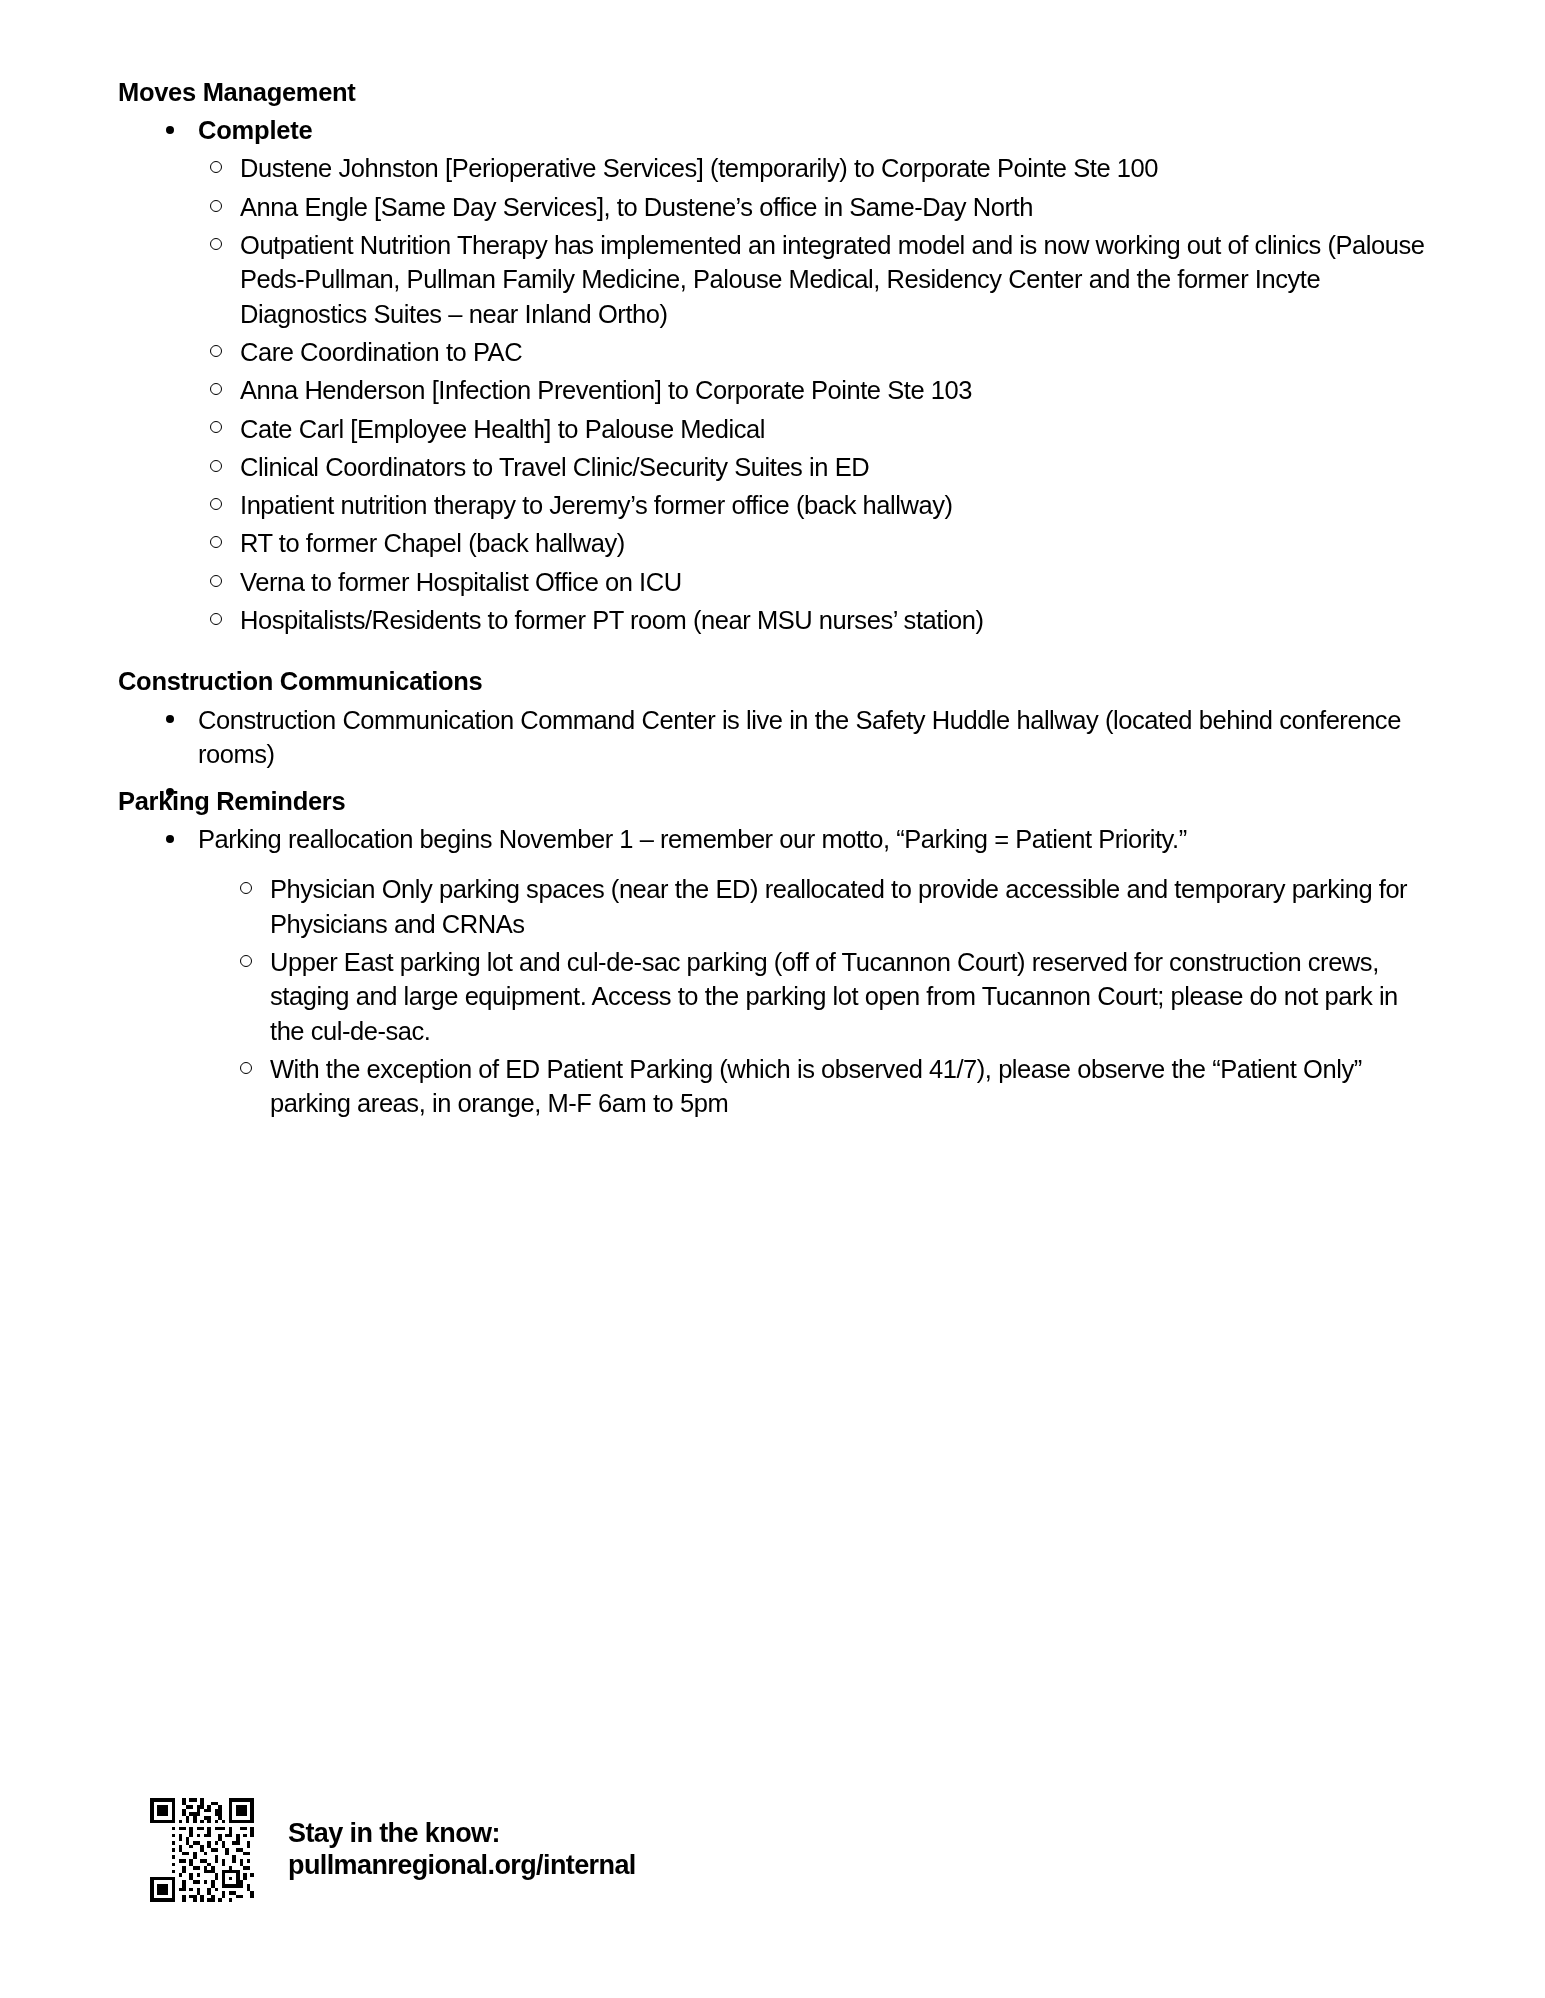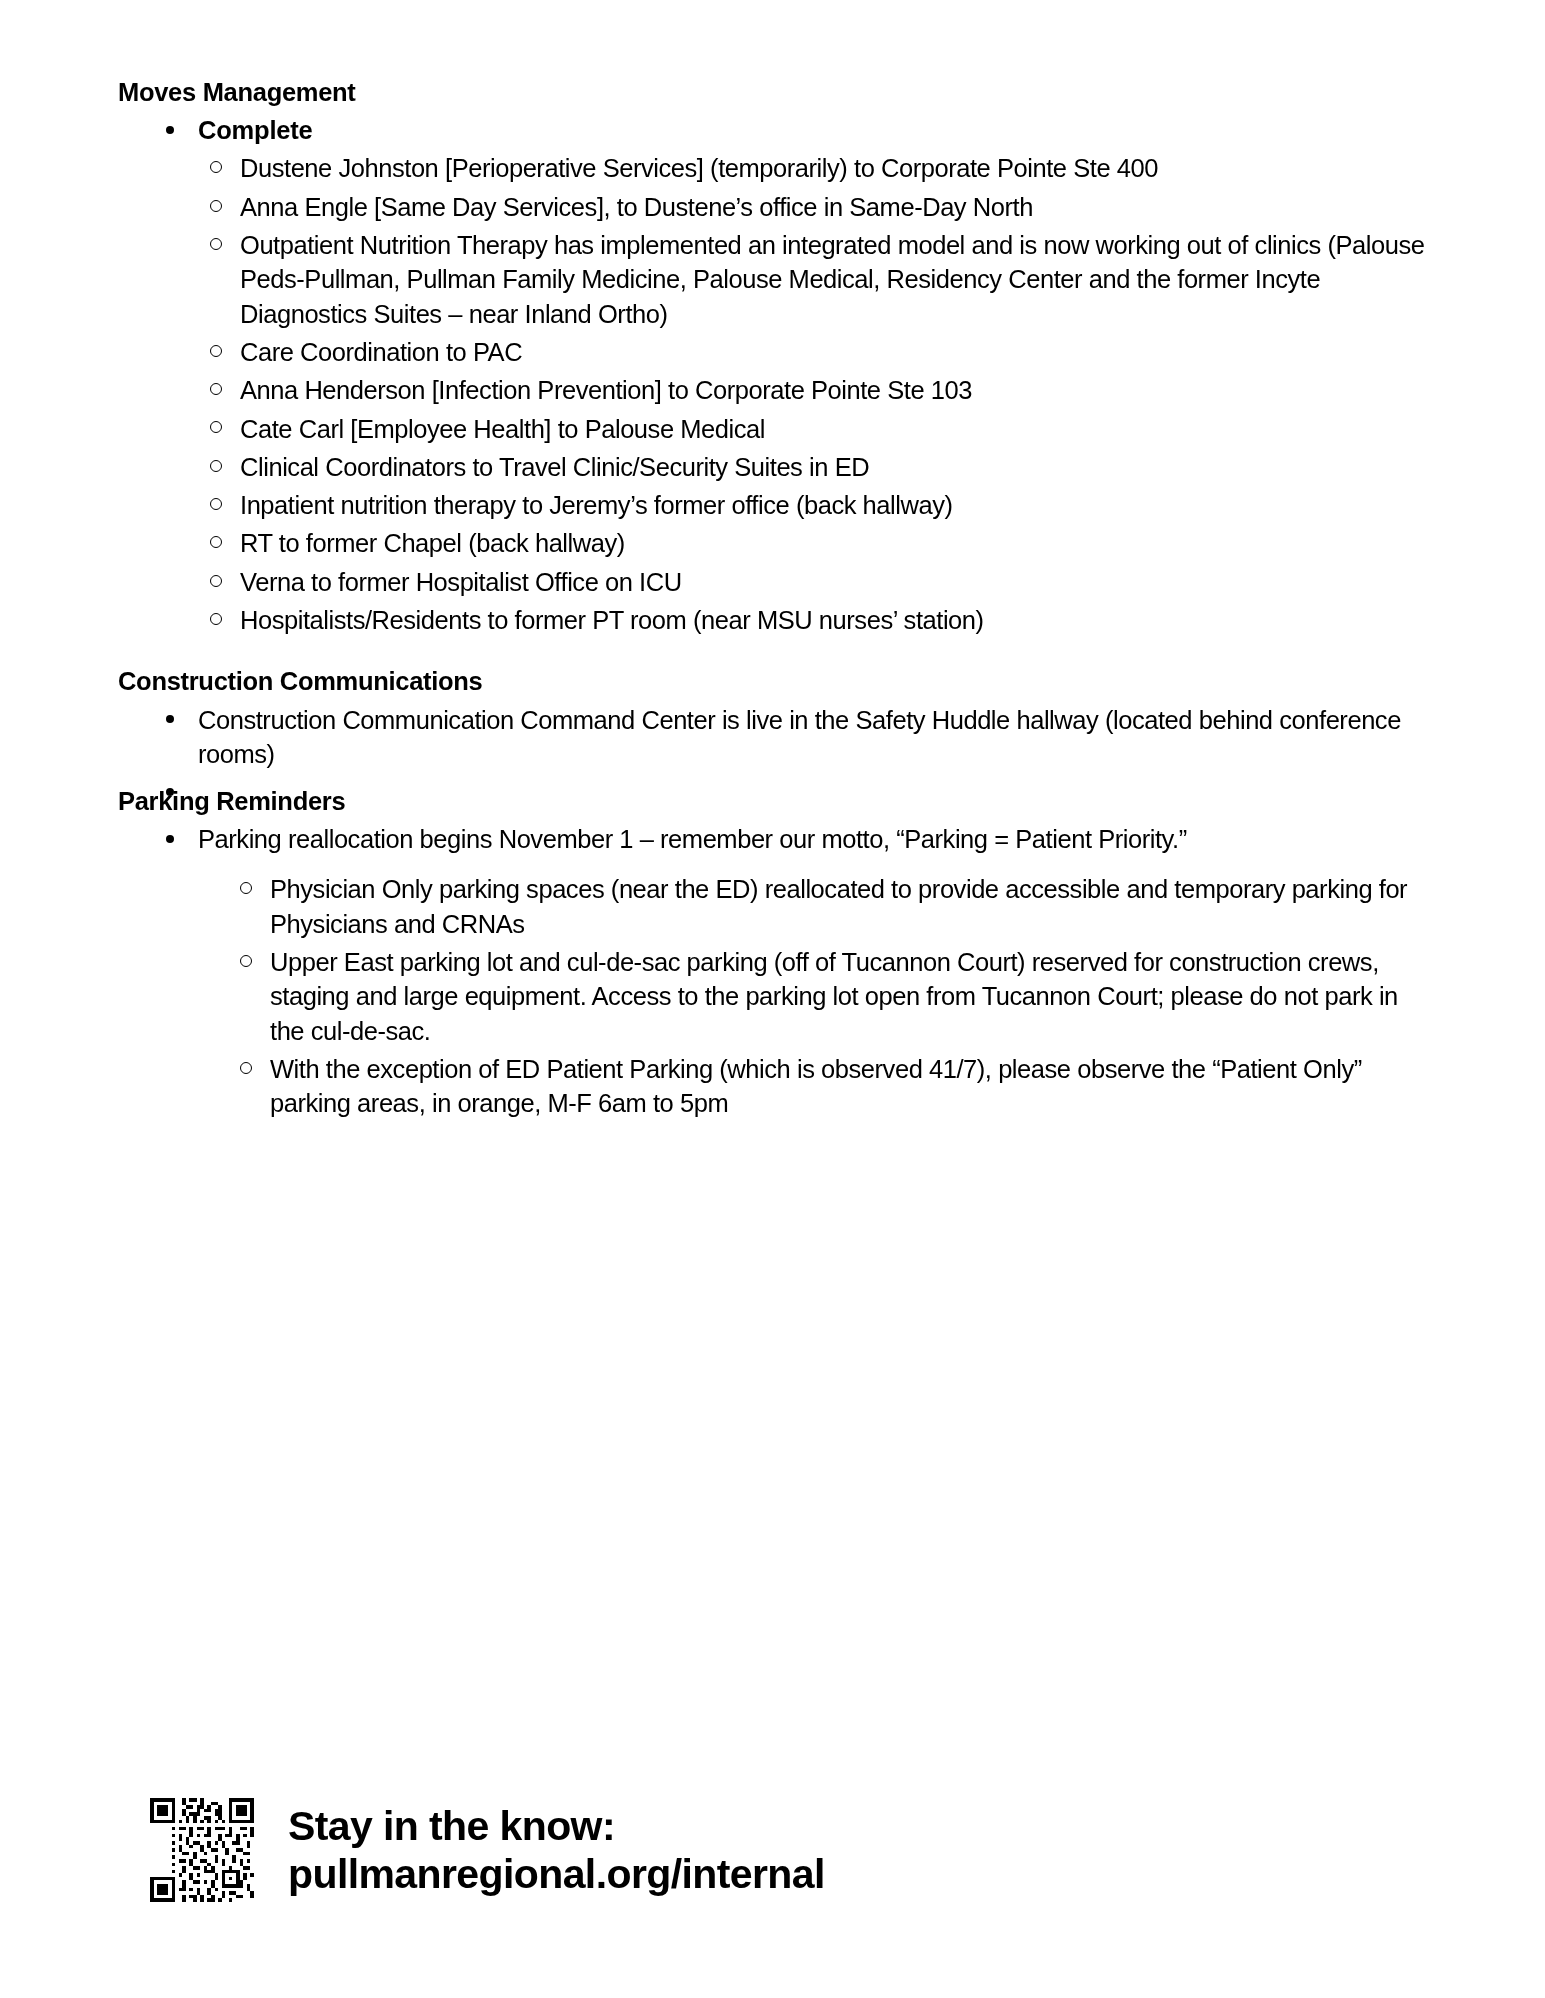--- a/index.html
+++ b/index.html
@@ -105,21 +105,21 @@
   }
   .qr {
     width: 104px;
     height: 104px;
     flex: 0 0 auto;
     display: block;
   }
   .footer-text {
     font-family: "Liberation Sans", sans-serif;
     font-weight: bold;
-    font-size: 41px;
+    font-size: 27px;
     line-height: 1.18;
     letter-spacing: -0.6px;
   }
 </style>
 </head>
 <body>
 
 <div class="page">
 
   <div class="section-heading">Moves Management</div>
@@ -127,21 +127,21 @@
   <ul class="lvl1">
     <li class="bold-item">
       <span class="disc"></span>
       <span>Complete</span>
     </li>
   </ul>
 
   <ul class="lvl2">
     <li>
       <span class="circ"></span>
-      <span>Dustene Johnston [Perioperative Services] (temporarily) to Corporate Pointe Ste 400</span>
+      <span>Dustene Johnston [Perioperative Services] (temporarily) to Corporate Pointe Ste 100</span>
     </li>
     <li>
       <span class="circ"></span>
       <span>Anna Engle [Same Day Services], to Dustene’s office in Same-Day North</span>
     </li>
     <li>
       <span class="circ"></span>
       <span>Outpatient Nutrition Therapy has implemented an integrated model and is now working out of clinics (Palouse Peds-Pullman, Pullman Family Medicine, Palouse Medical, Residency Center and the former Incyte Diagnostics Suites – near Inland Ortho)</span>
     </li>
     <li>

